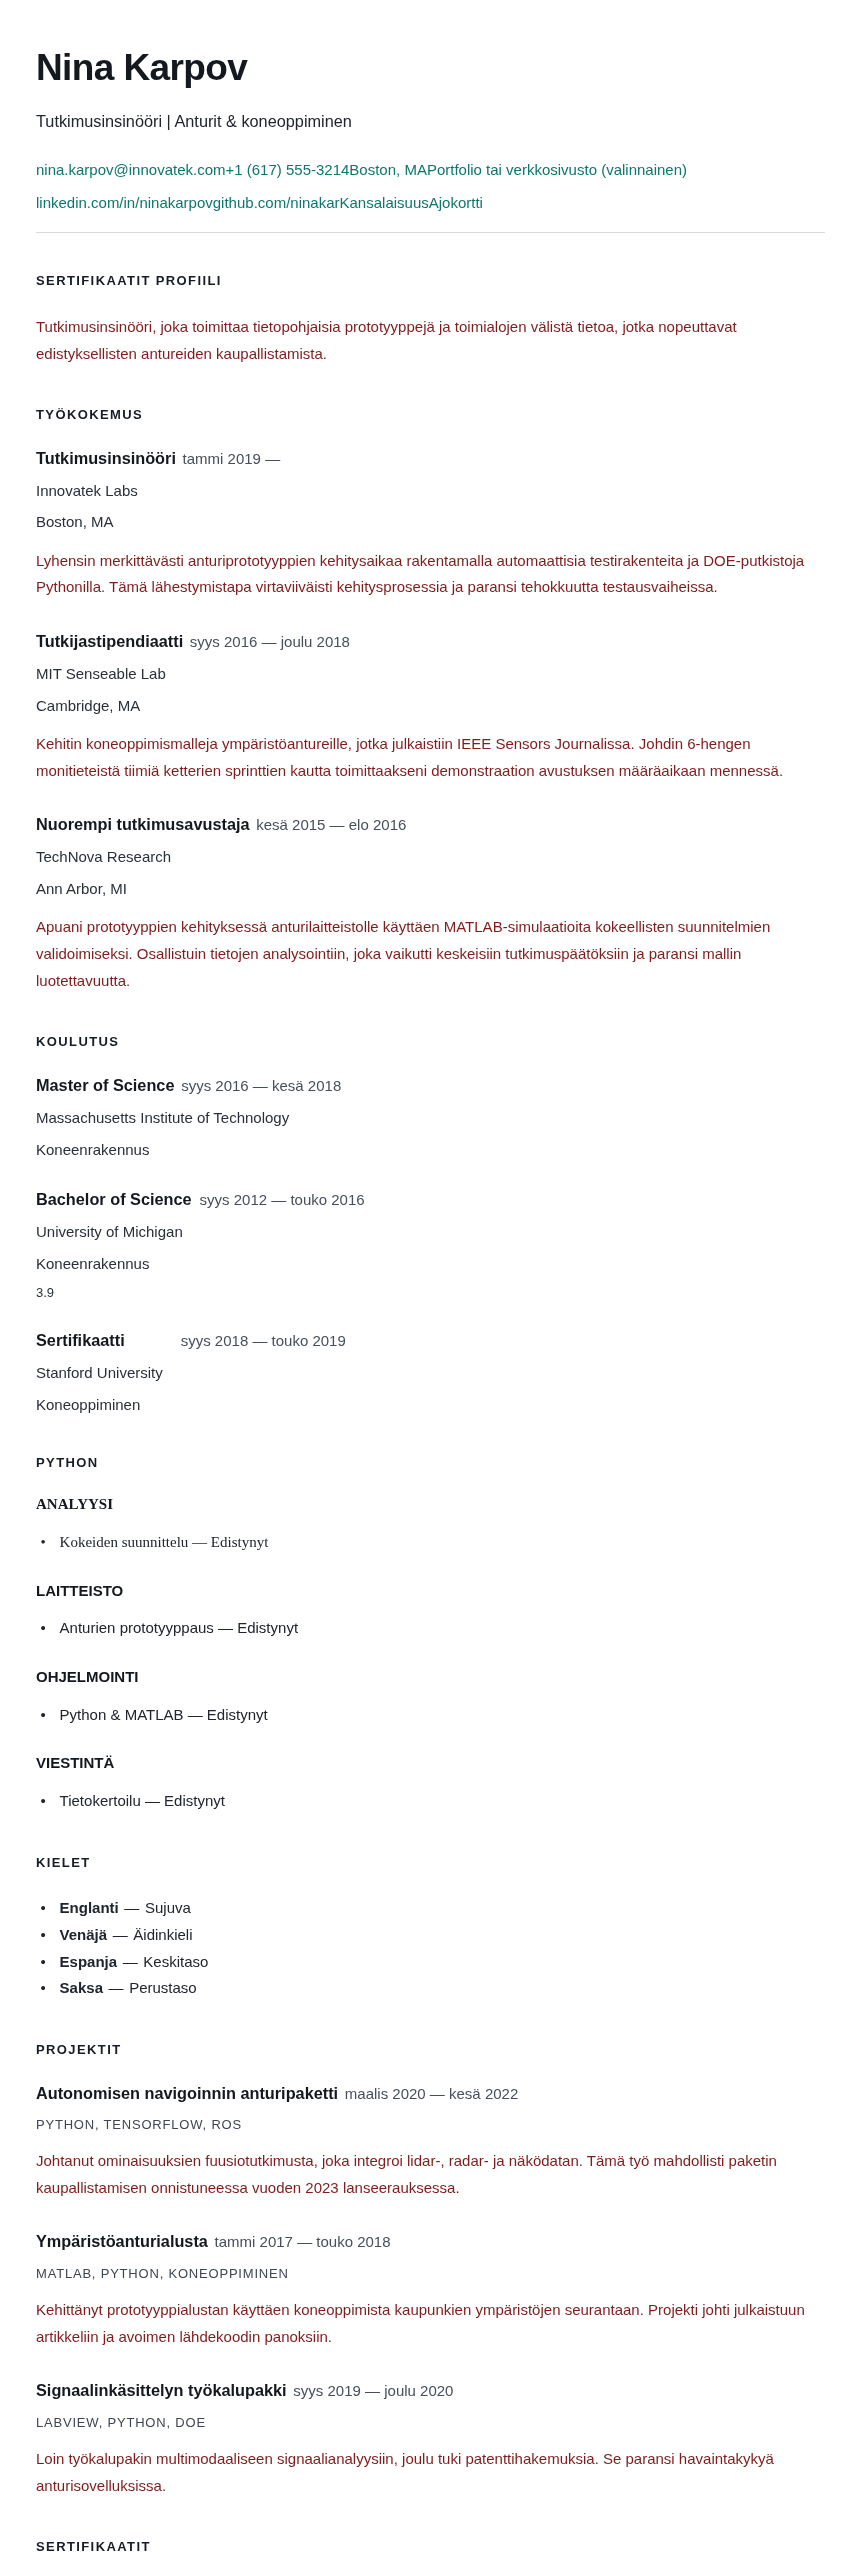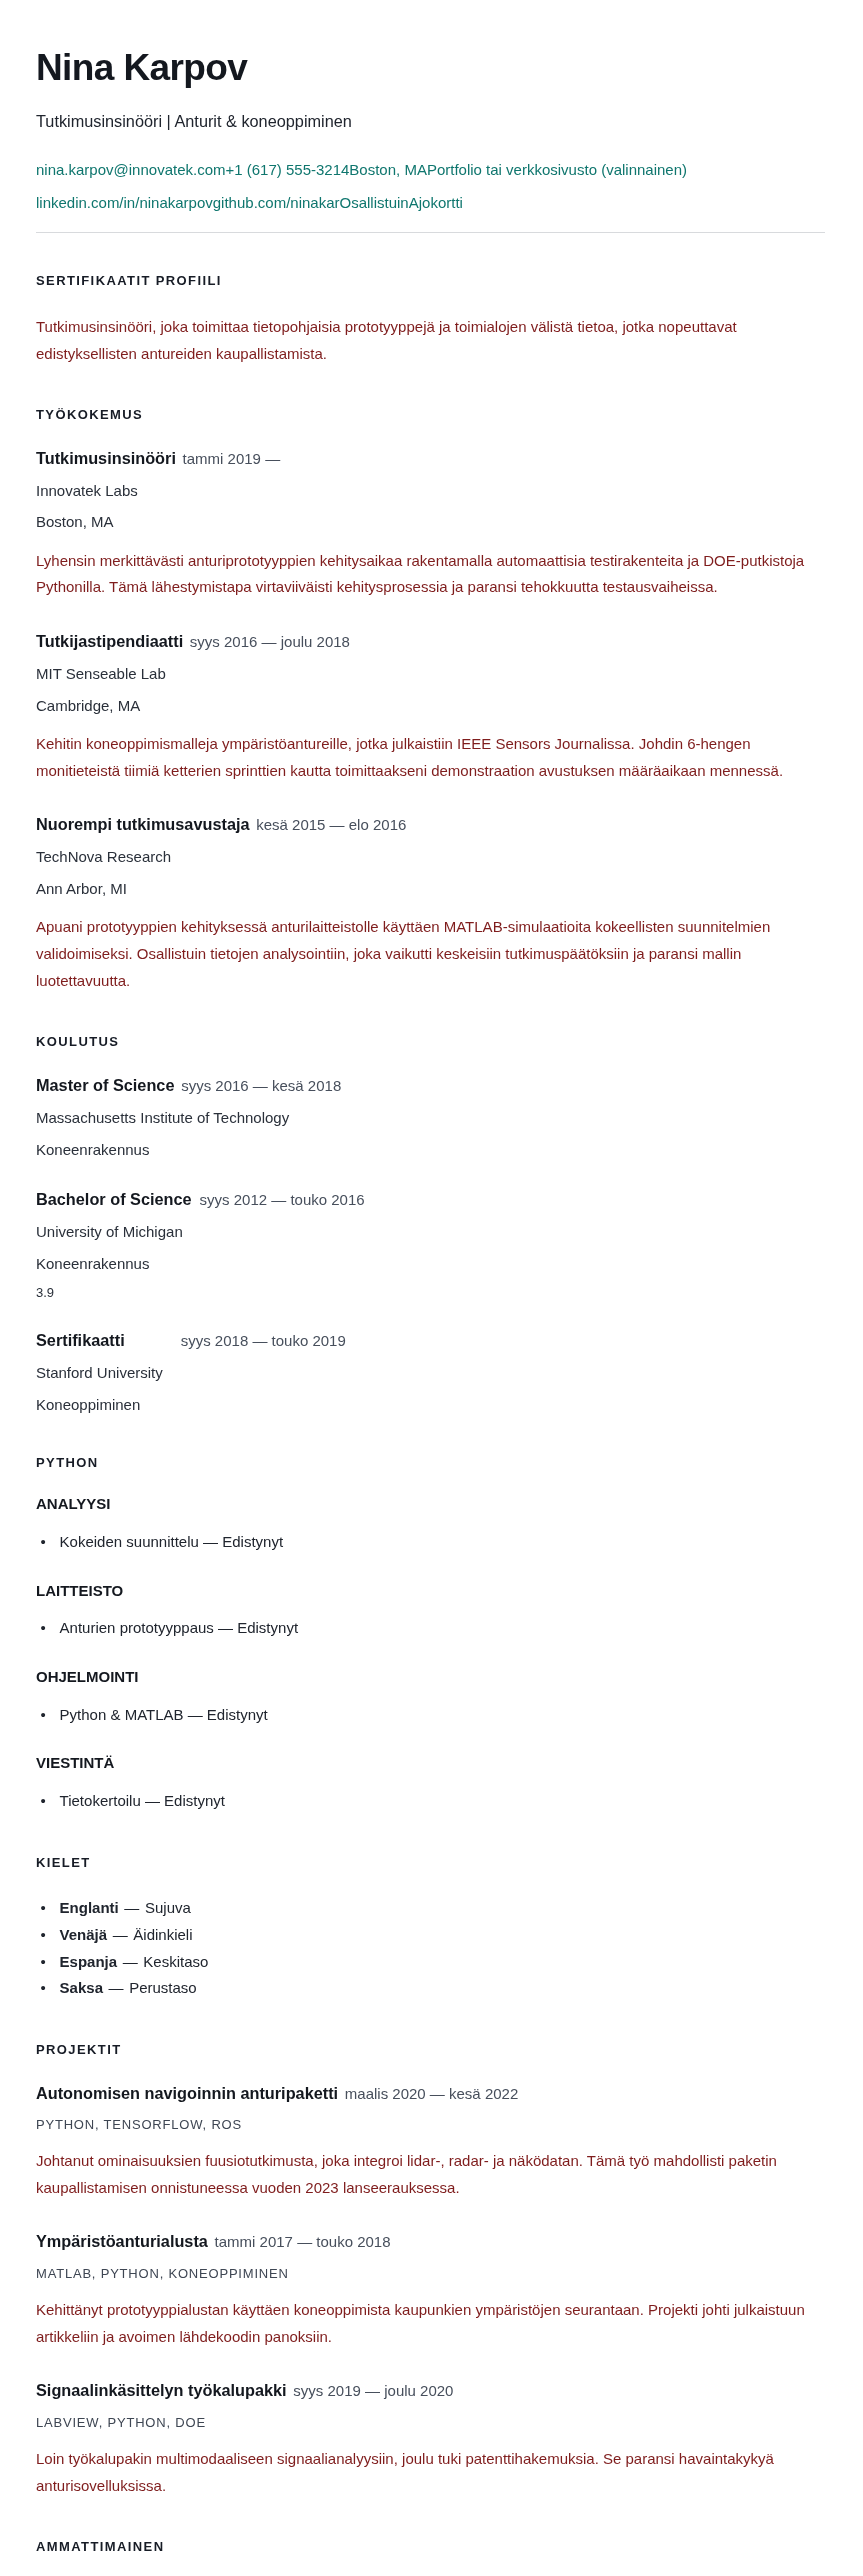--- a/index.html
+++ b/index.html
@@ -94,21 +94,21 @@
     color:#3e4653;
     margin-top:13.5px;
     line-height:1.2;
   }
   
   .edu-entries .entry:nth-of-type(1) .entry-date{text-align:center;}
   .edu-entries .entry:nth-of-type(2) .entry-date{margin-left:7.9px;}
   .edu-entries .entry:nth-of-type(3) .entry-date{margin-left:56px;}
   
   .skill-cat{margin-top:26px;}
-  .skill-cat:first-of-type{margin-top:0;}
+  .skill-cat:first-of-type{margin-top:0;font-family:Liberation Serif, serif;}
   .skill-cat-name{
     font-size:15px;
     font-weight:700;
     color:#14181f;
     margin:0 0 15.7px 0;
     line-height:1.2;
   }
   ul.bullets{
     list-style:none;
     margin:0;
@@ -137,21 +137,21 @@
 
   <header>
     <h1 class="name">Nina Karpov</h1>
     <div class="subtitle">Tutkimusinsinööri | Anturit &amp; koneoppiminen</div>
 
     <div class="contact-line">
       
     <span>nina.karpov@innovatek.com</span><span>+1 (617) 555-3214</span><span>Boston, MA</span><span>Portfolio tai verkkosivusto (valinnainen)</span></div>
     <div class="contact-line">
       
-    <span>linkedin.com/in/ninakarpov</span><span>github.com/ninakar</span><span>Osallistuin</span><span>Ajokortti</span></div>
+    <span>linkedin.com/in/ninakarpov</span><span>github.com/ninakar</span><span>Kansalaisuus</span><span>Ajokortti</span></div>
     <hr class="rule">
   </header>
 
   <section class="section">
     <h2 class="section-title">SERTIFIKAATIT PROFIILI</h2>
     <p class="entry-desc" style="margin-top:0">Tutkimusinsinööri, joka toimittaa tietopohjaisia prototyyppejä ja toimialojen välistä tietoa, jotka nopeuttavat edistyksellisten antureiden kaupallistamista.</p>
   </section>
 
   <section class="section">
     <h2 class="section-title">TYÖKOKEMUS</h2>
@@ -291,18 +291,18 @@
           <div class="entry-head">
             <span class="entry-title">Signaalinkäsittelyn työkalupakki</span><span class="entry-date">syys 2019 — joulu 2020</span>
           </div>
           <div class="entry-caps">LABVIEW, PYTHON, DOE</div>
           <p class="entry-desc">Loin työkalupakin multimodaaliseen signaalianalyysiin, joulu tuki patenttihakemuksia. Se paransi havaintakykyä anturisovelluksissa.</p>
         </div>
       </div>
   </section>
 
   <section class="section">
-    <h2 class="section-title">AMMATTIMAINEN</h2>
+    <h2 class="section-title">SERTIFIKAATIT</h2>
 
   </section>
 
 </div>
 
 
 </body></html>

